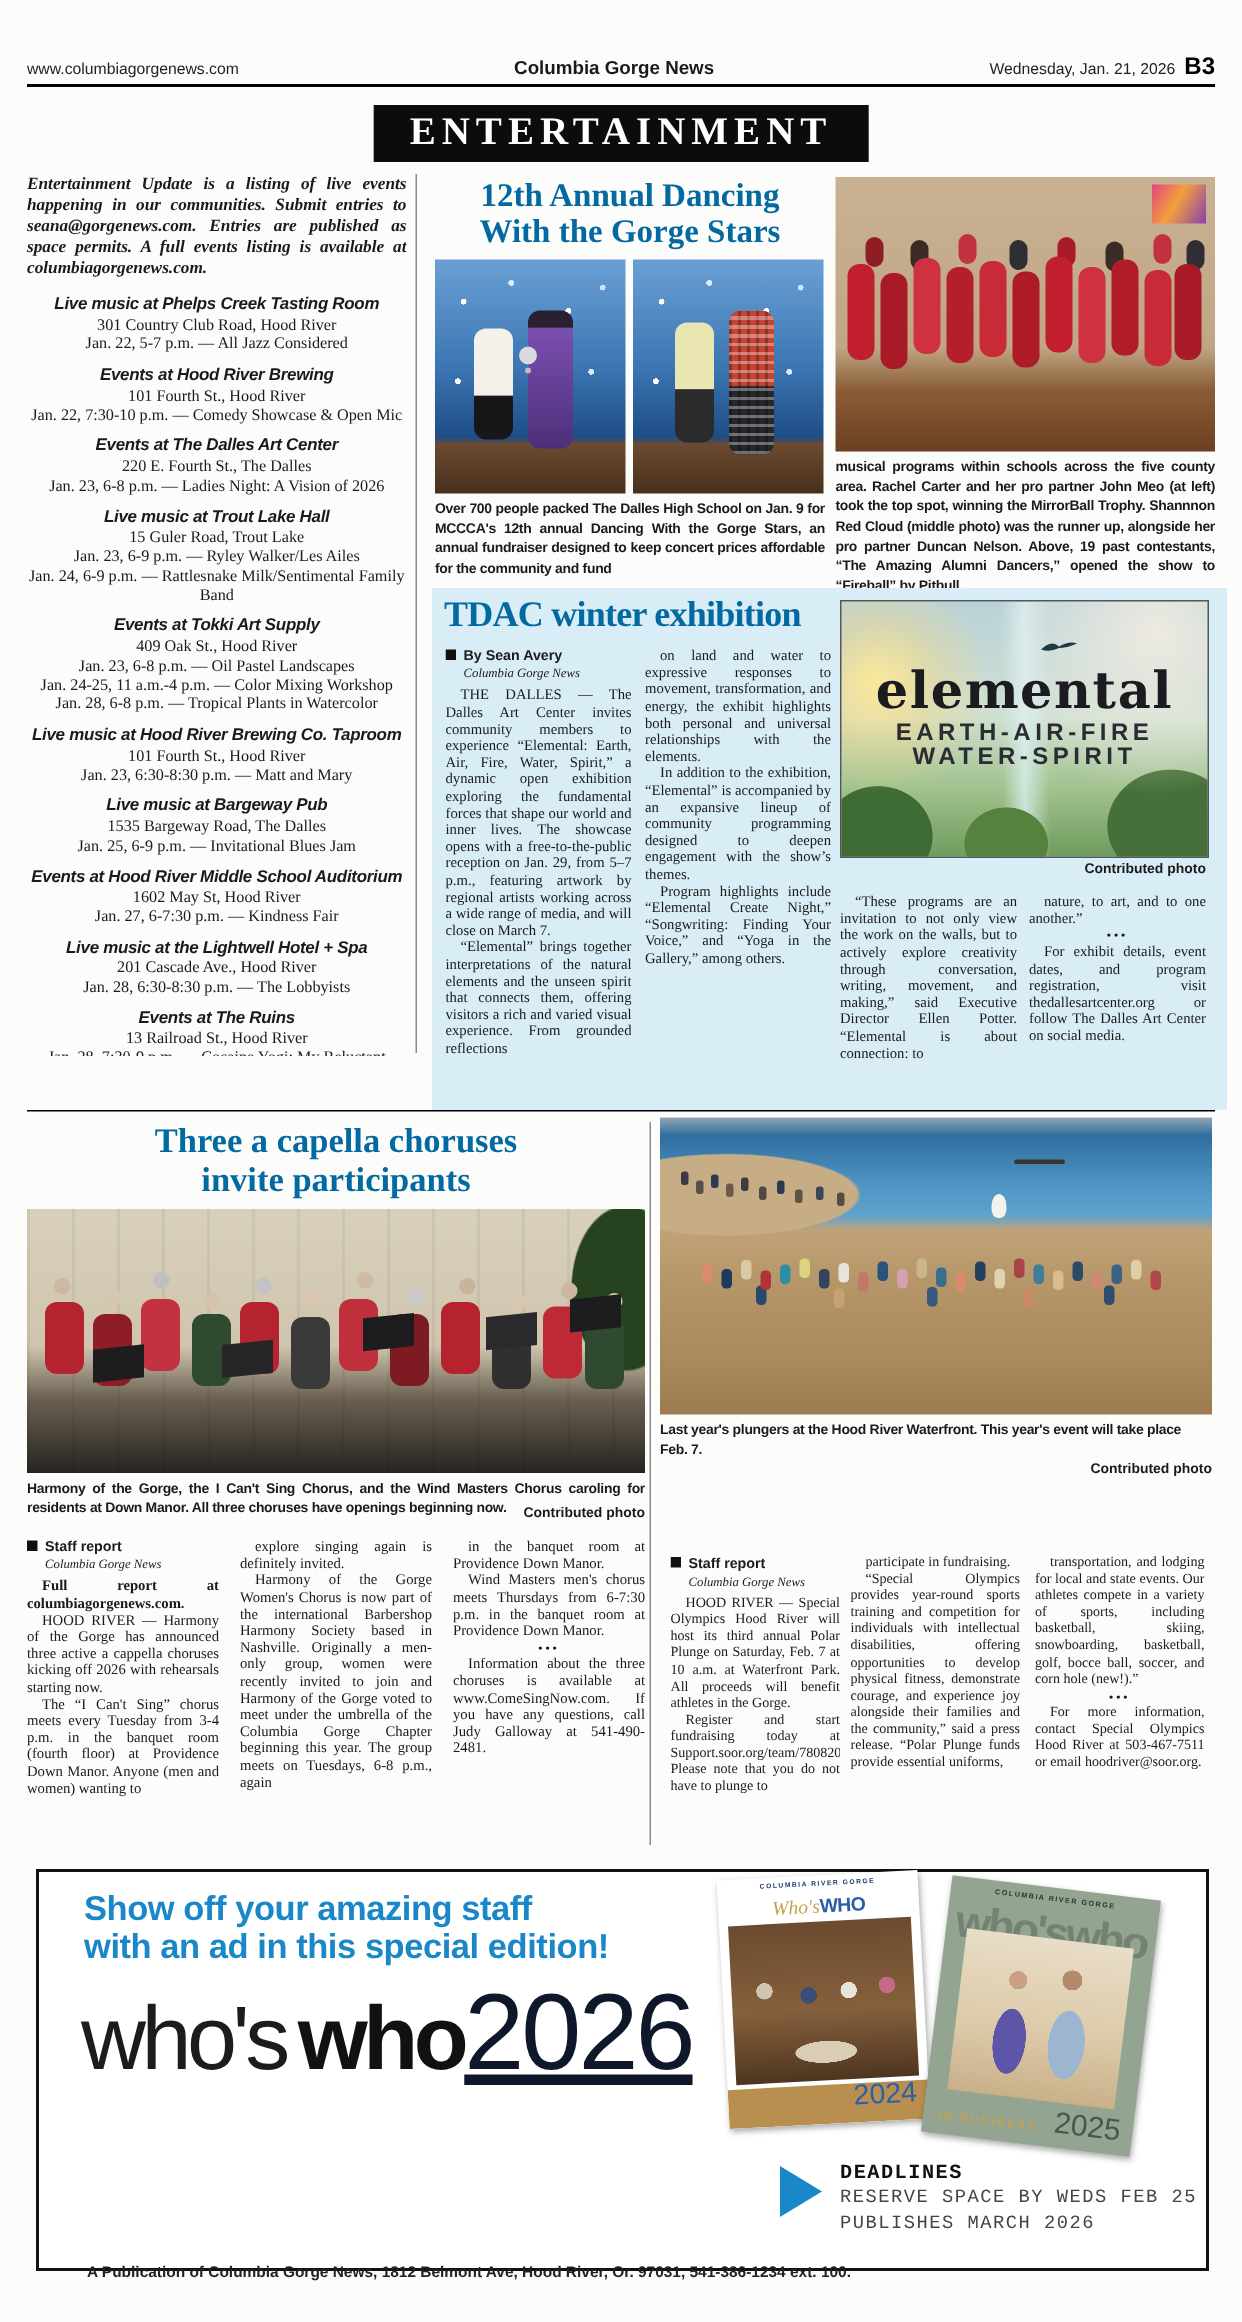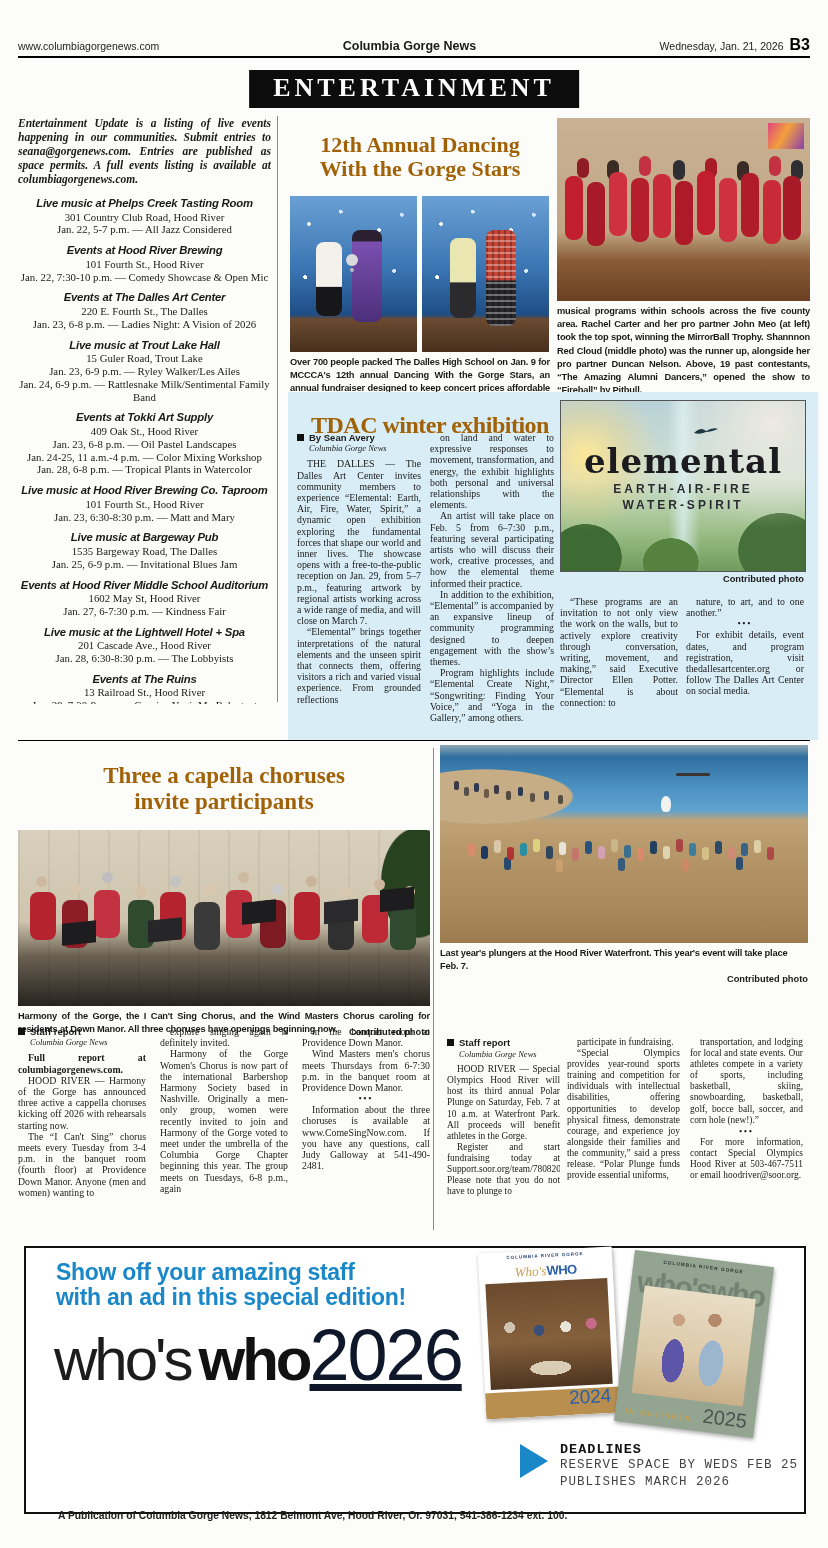--- a/index.html
+++ b/index.html
@@ -20,21 +20,21 @@
   .v2{left:433px;top:748px;height:482px;}
   .banner{position:absolute;left:50%;transform:translateX(-50%);top:70px;background:#0c0c0c;color:#fff;
           font-weight:bold;font-size:26px;letter-spacing:4px;padding:3px 24px 5px;}
   
   .events{position:absolute;left:18px;top:116px;width:253px;height:588px;overflow:hidden;text-align:center;}
   .intro{margin:0 0 11px;font-style:italic;font-weight:bold;font-size:11.5px;line-height:14px;text-align:justify;}
   .event{margin-bottom:8px;}
   .venue{font-family:"Liberation Sans",sans-serif;font-weight:bold;font-size:11.3px;line-height:13.6px;letter-spacing:-0.2px;font-style:italic;}
   .evline{font-size:10.8px;line-height:12.8px;}
   
-  .head{margin:15px;font-weight:800;color:#a16207;text-align:center;}
+  .head{margin:0;font-weight:800;color:#0369a1;text-align:center;}
   .pre{white-space:pre-line;}
   
   .dance{position:absolute;left:290px;top:118px;width:260px;}
   .dance .head{font-size:22px;line-height:24px;}
   .dance-photos{margin-top:7px;display:flex;gap:5px;}
   .ph{position:relative;overflow:hidden;}
   .ph-d1,.ph-d2{width:127px;height:156px;
      background:linear-gradient(180deg,#6aa0d4 0%,#3c77b4 45%,#1d4c85 78%,#6b4a30 80%,#4a3category 100%);}
   .ph-d1,.ph-d2{background:
      radial-gradient(circle 2px at 15% 18%,#fff 95%,transparent),radial-gradient(circle 2px at 40% 10%,#dcebff 95%,transparent),
@@ -84,21 +84,21 @@
        radial-gradient(circle at 10% 32%,rgba(255,232,150,.95),rgba(255,214,110,.35) 16%,transparent 30%),
        radial-gradient(circle at 86% 12%,rgba(242,236,226,.9),transparent 42%),
        radial-gradient(ellipse 60px 55px at 10% 92%,#3d6b33 60%,transparent 61%),
        radial-gradient(ellipse 70px 62px at 90% 88%,#46703a 60%,transparent 61%),
        radial-gradient(ellipse 46px 40px at 45% 95%,#55823f 60%,transparent 61%),
        linear-gradient(90deg,transparent 44%,rgba(222,242,246,.75) 50%,transparent 57%),
        linear-gradient(180deg,#b9d2d8 0%,#cfe0d2 45%,#9fc08a 75%,#6f9b5e 100%);}
   .el-title{margin-top:40px;text-align:center;font-weight:800;font-size:34px;letter-spacing:1px;color:#1c1c20;
             font-family:"DejaVu Serif",serif;}
   .el-sub{text-align:center;font-family:"Liberation Sans",sans-serif;font-weight:bold;color:#2b2b33;
-          font-size:12px;letter-spacing:3px;line-height:16px;}
+          font-size:16px;letter-spacing:3px;line-height:16px;}
   .el-sub span{display:block;}
   .bird{position:absolute;left:54%;top:14%;}
   .tcredit{position:absolute;right:14px;top:182px;margin:0;}
   
   .chor{position:absolute;left:18px;top:748px;width:412px;height:487px;}
   .chor .head{font-size:23px;line-height:26px;}
   .ph-chorus{margin-top:6px;width:412px;height:176px;
      background:
        radial-gradient(ellipse 60px 90px at 97% 30%,#27421f 60%,transparent 62%),
        repeating-linear-gradient(90deg,rgba(0,0,0,.05) 0 2px,transparent 2px 30px),
@@ -337,21 +337,20 @@
       </div>
       <div>
 
       <p>THE DALLES — The Dalles Art Center invites community members to experience “Elemental: Earth, Air, Fire, Water, Spirit,” a dynamic open exhibition exploring the fundamental forces that shape our world and inner lives. The showcase opens with a free-to-the-public reception on Jan. 29, from 5–7 p.m., featuring artwork by regional artists working across a wide range of media, and will close on March 7.</p>
           <p>“Elemental” brings together interpretations of the natural elements and the unseen spirit that connects them, offering visitors a rich and varied visual experience. From grounded reflections</p>
         </div>
     </div>
     <div class="tcol tcol2">
 
     <p>on land and water to expressive responses to movement, transformation, and energy, the exhibit highlights both personal and universal relationships with the elements.</p>
-        <p>An artist will take place on Feb. 5 from 6–7:30 p.m., featuring several participating artists who will discuss their work, creative processes, and how the elemental theme informed their practice.</p>
         <p>In addition to the exhibition, “Elemental” is accompanied by an expansive lineup of community programming designed to deepen engagement with the show’s themes.</p>
         <p>Program highlights include “Elemental Create Night,” “Songwriting: Finding Your Voice,” and “Yoga in the Gallery,” among others.</p>
       </div>
     <div class="ph ph-elemental">
       <svg class="bird" width="26" height="12" viewBox="0 0 26 12">
           <path d="M1 8 Q8 1 13 6 Q20 2 25 4 Q18 7 13 7 Q7 10 1 8 Z" fill="#1e3a44"></path>
         </svg>
       <div class="el-title">elemental</div>
       <div class="el-sub">
         <span>EARTH-AIR-FIRE</span>

